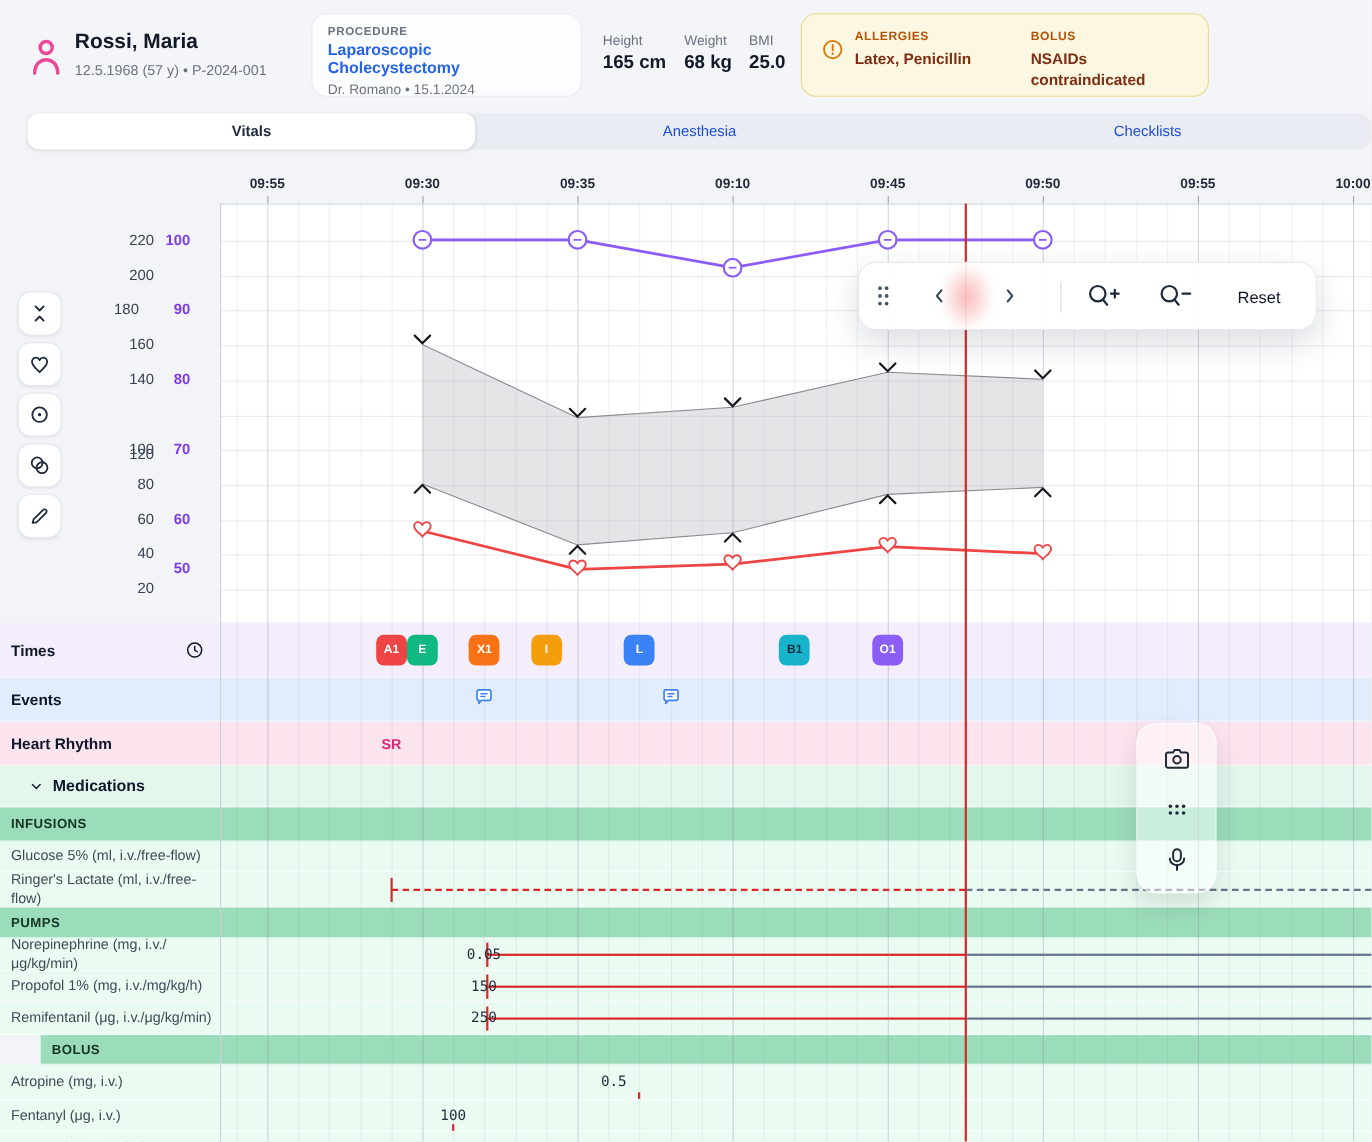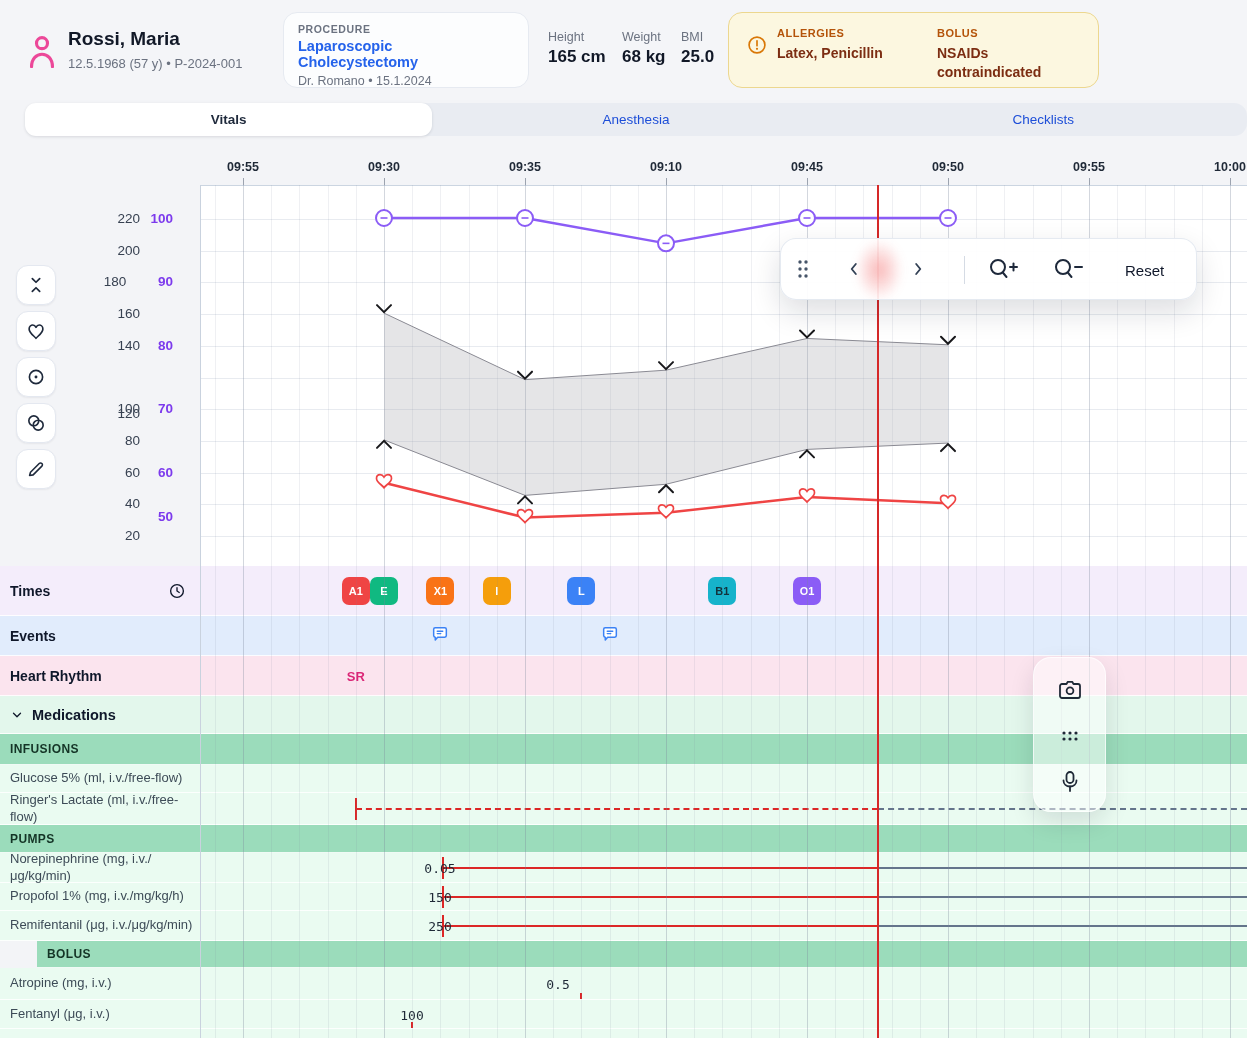--- a/index.html
+++ b/index.html
@@ -366,21 +366,21 @@
         </div>
       </div>
       <div class="row" style="height: 40px; background: rgb(251, 228, 238);">
         <div class="row-label">
           <span class="lbl-bold">Heart Rhythm</span>
         </div>
         <div class="row-track">
           <div class="sr-note" style="left: 155.8px;">SR</div>
         </div>
       </div>
-      <div class="row" style="height: 38px; background: rgb(227, 247, 236);">
+      <div class="row" style="height: 38px; background: rgb(227, 247, 236); padding-left: 16px;">
         <div class="row-label">
           <span class="med-chevron">
             <svg width="14" height="14" viewBox="0 0 24 24">
               <path d="M6 9 L12 15 L18 9" fill="none" stroke="#0f172a" stroke-width="2.2" stroke-linecap="round" stroke-linejoin="round"></path>
             </svg>
           </span>
           <span class="lbl-bold" style="font-size: 14.5px;">Medications</span>
         </div>
         <div class="row-track"></div>
       </div>

